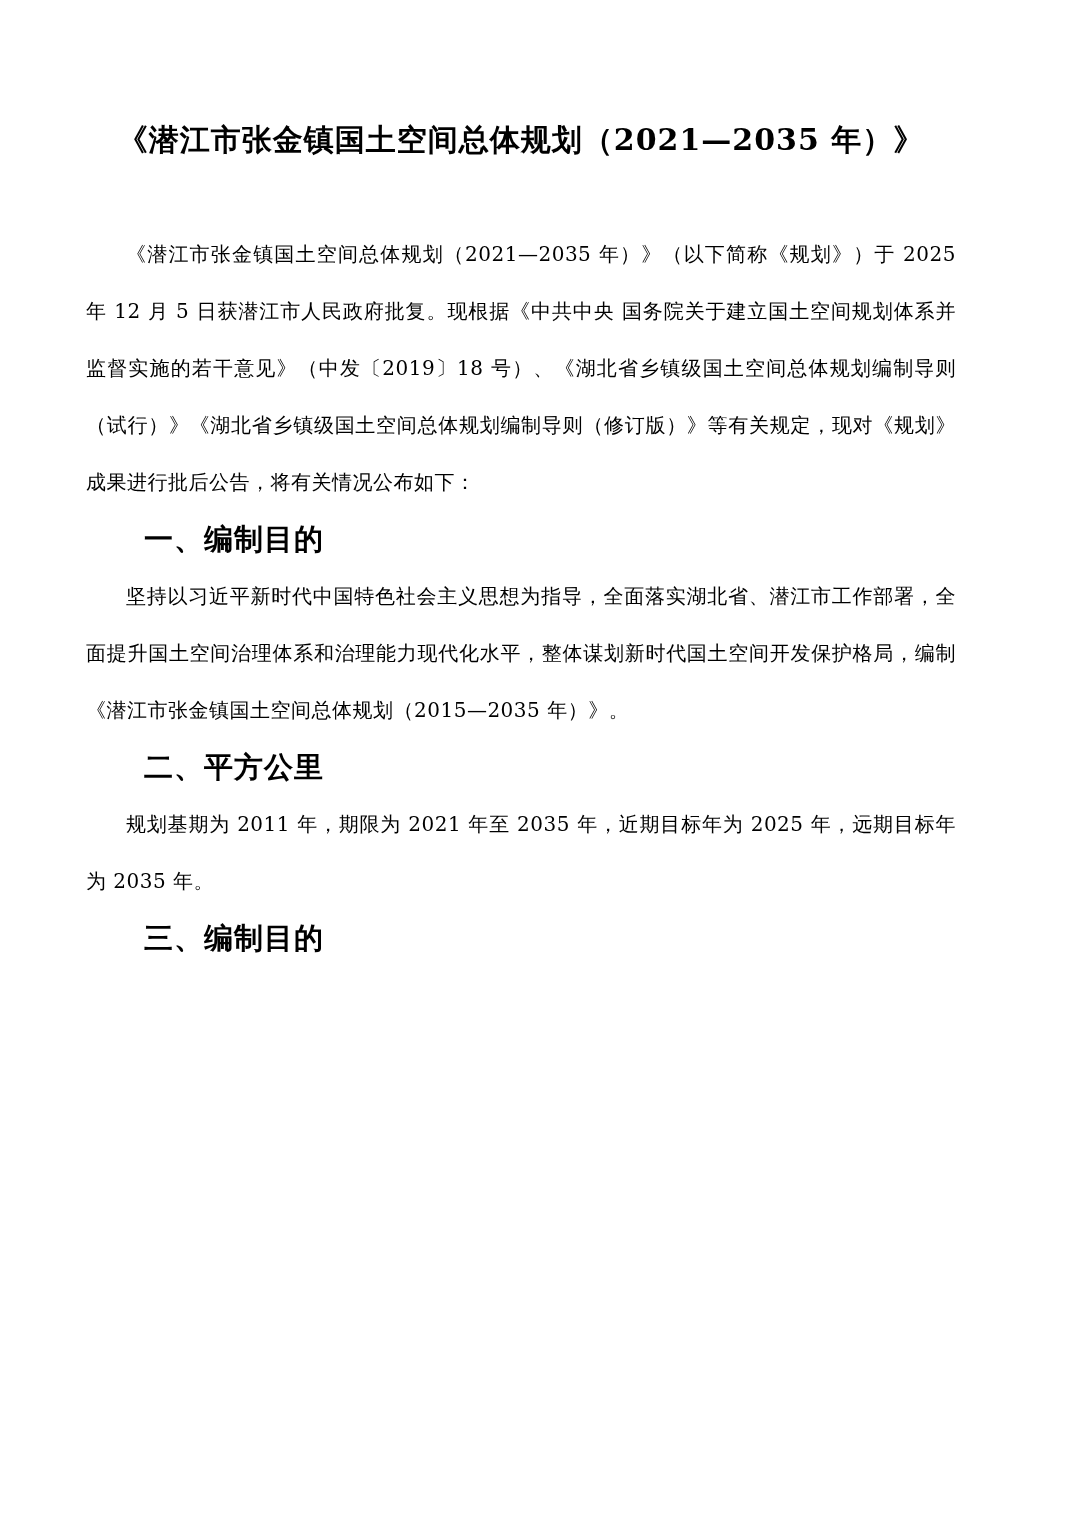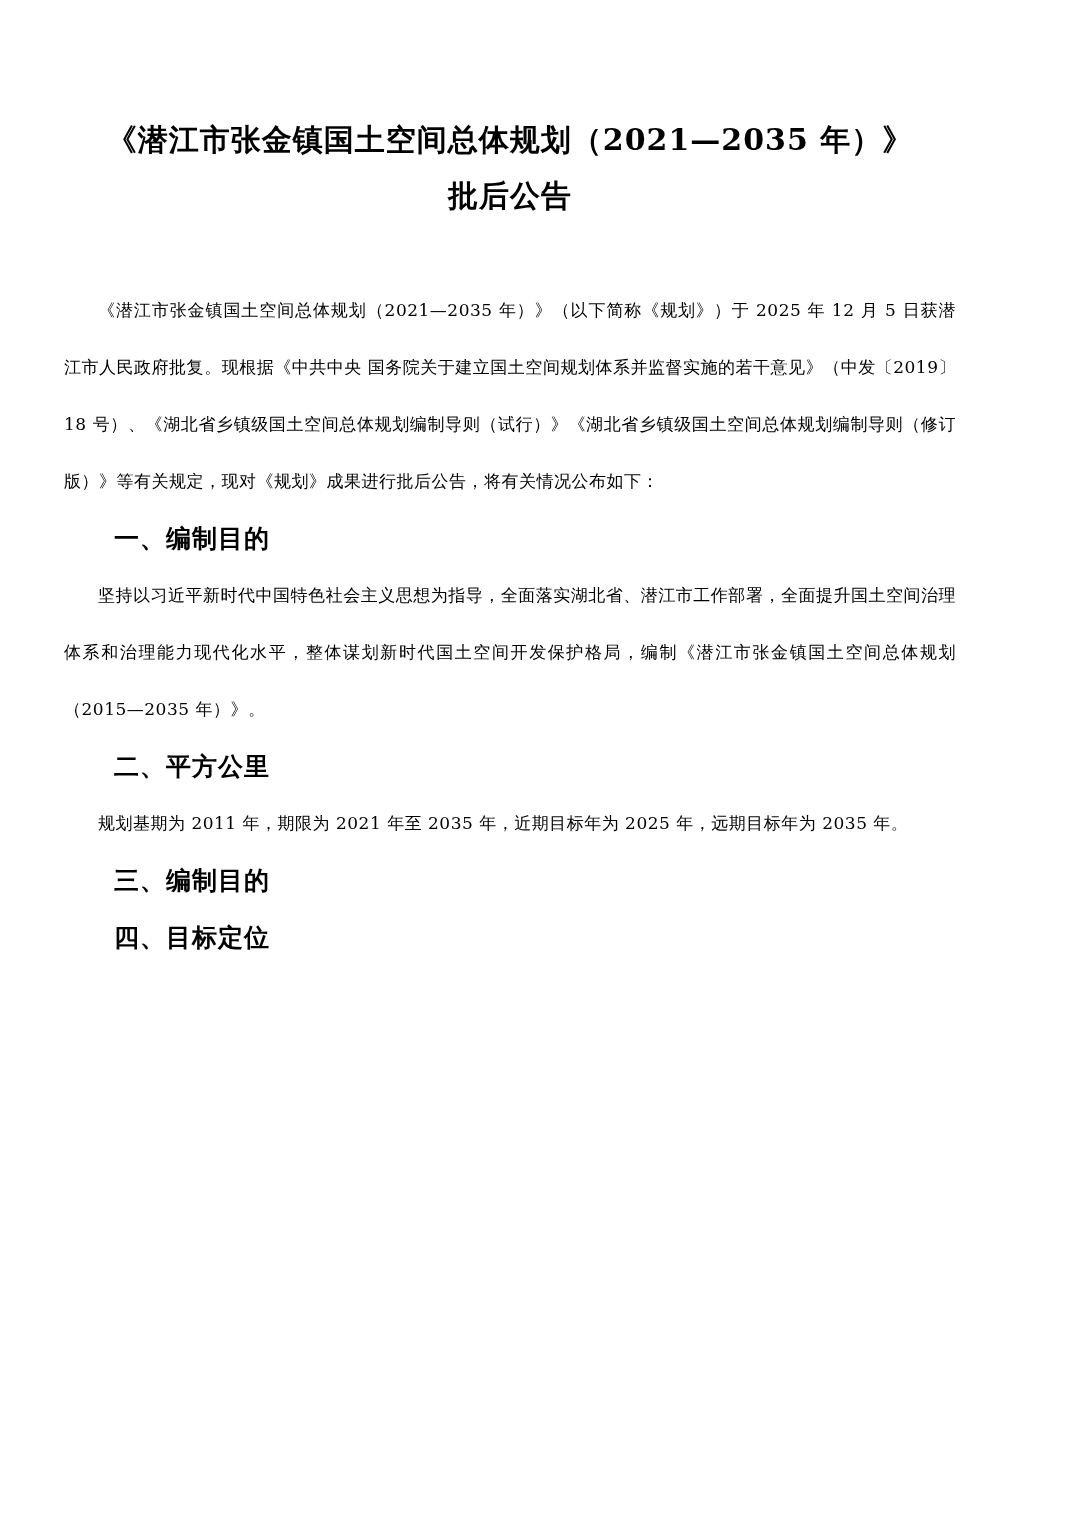--- a/index.html
+++ b/index.html
@@ -12,74 +12,72 @@
     height: 1520px;
     font-family: "DejaVu Serif", "Liberation Serif", serif;
     color: #000000;
     -webkit-font-smoothing: antialiased;
   }
   .page {
     position: relative;
     width: 1074px;
     height: 1520px;
     box-sizing: border-box;
-    padding: 112px 118px 60px 64px;
+    padding: 112px 118px 60px 86px;
     background: #ffffff;
   }
   .doc-title {
     text-align: center;
     font-size: 30px;
     font-weight: bold;
     line-height: 56px;
     letter-spacing: 1px;
     margin: 0;
   }
   .doc-title .line {
     display: block;
   }
   .body-block {
     margin-top: 58px;
   }
   p.para {
     margin: 0 0 0 0;
-    font-size: 17px;
+    font-size: 20px;
     line-height: 57px;
     text-align: justify;
     text-justify: inter-ideograph;
     text-indent: 2em;
     letter-spacing: 0.5px;
   }
   p.heading {
     margin: 0;
-    font-size: 25px;
+    font-size: 29px;
     font-weight: bold;
     line-height: 57px;
     text-indent: 2em;
     letter-spacing: 1px;
   }
 </style>
 </head>
 <body>
 
 <div class="page">
 
   <h1 class="doc-title">
     <span class="line">《潜江市张金镇国土空间总体规划（2021—2035 年）》</span>
-    <span class="line">批后公告</span>
   </h1>
 
   <div class="body-block">
 
     <p class="para">《潜江市张金镇国土空间总体规划（2021—2035 年）》（以下简称《规划》）于 2025 年 12 月 5 日获潜江市人民政府批复。现根据《中共中央 国务院关于建立国土空间规划体系并监督实施的若干意见》（中发〔2019〕18 号）、《湖北省乡镇级国土空间总体规划编制导则（试行）》《湖北省乡镇级国土空间总体规划编制导则（修订版）》等有关规定，现对《规划》成果进行批后公告，将有关情况公布如下：</p>
 
     <p class="heading">一、编制目的</p>
     <p class="para">坚持以习近平新时代中国特色社会主义思想为指导，全面落实湖北省、潜江市工作部署，全面提升国土空间治理体系和治理能力现代化水平，整体谋划新时代国土空间开发保护格局，编制《潜江市张金镇国土空间总体规划（2015—2035 年）》。</p>
 
     <p class="heading">二、平方公里</p>
     <p class="para">规划基期为 2011 年，期限为 2021 年至 2035 年，近期目标年为 2025 年，远期目标年为 2035 年。</p>
 
     <p class="heading">三、编制目的</p>
 
-    <p class="heading">四、目标定位</p>
 
   </div>
 
 </div>
 
 </body></html>

